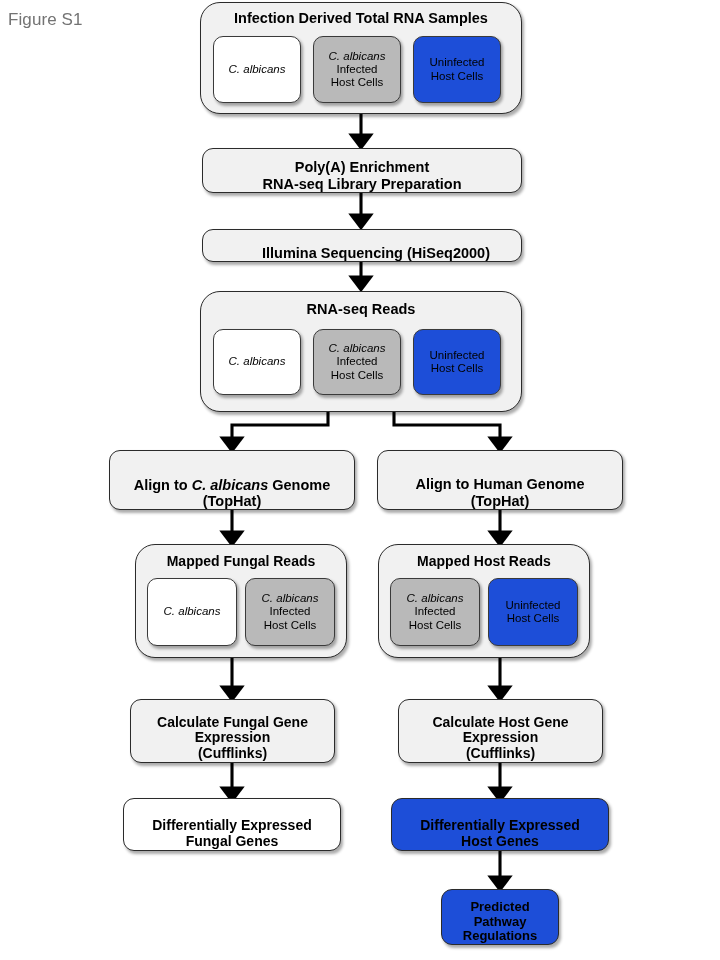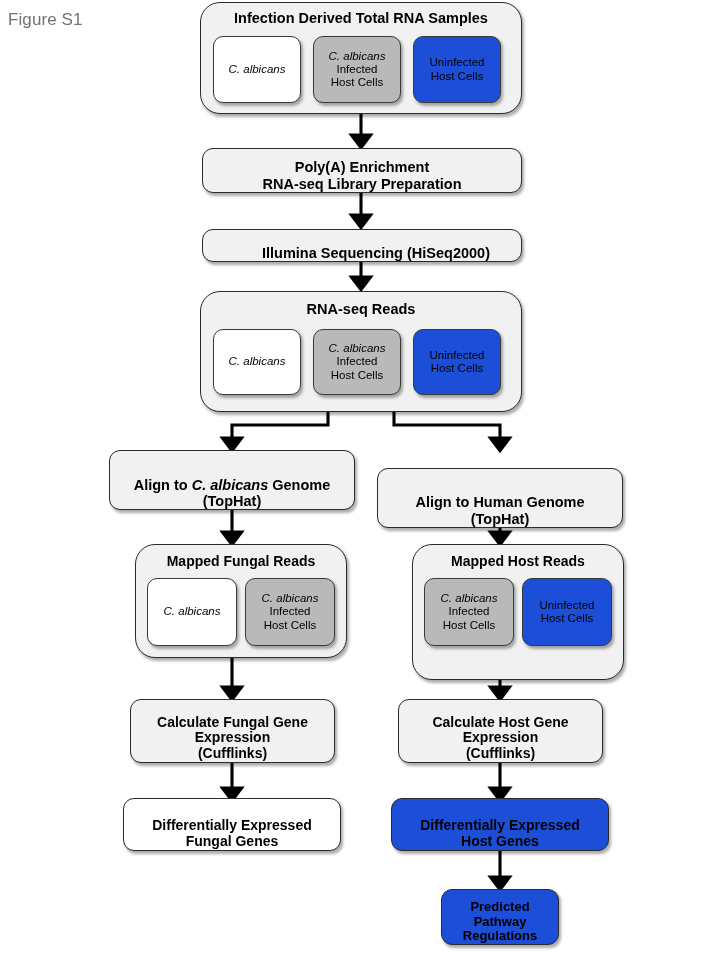--- a/index.html
+++ b/index.html
@@ -186,40 +186,40 @@
       <span class="sp">Uninfected
 Host Cells</span>
     </div>
   </div>
 
   <div class="node fill-light" style="left:109px; top:450px; width:246px; height:60px;">
     <span class="bold" style="font-size:14.5px;"><span>Align to </span><span class="ital">C. albicans</span><span> Genome</span></span>
     <span class="bold" style="font-size:14.5px;">(TopHat)</span>
   </div>
 
-  <div class="node fill-light" style="left:377px; top:468px; width:246px; height:60px;">
+  <div class="node fill-light" style="left:377px; top:450px; width:246px; height:60px;">
     <span class="txt bold" style="font-size:14.5px;">Align to Human Genome
 (TopHat)</span>
   </div>
 
   <div class="group" style="left:127px; top:544px; width:212px; height:114px;margin-left:8px;">
     <div class="group-title" style="top:8px; font-size:14px;">Mapped Fungal Reads</div>
 
     <div class="chip fill-white" style="left:11px; top:33px; width:90px; height:68px; font-size:11.5px;">
       <span class="ital">C. albicans</span>
     </div>
 
     <div class="chip fill-mid" style="left:109px; top:33px; width:90px; height:68px; font-size:11.5px;">
       <span class="ital">C. albicans</span>
       <span class="sp">Infected
 Host Cells</span>
     </div>
   </div>
 
-  <div class="group" style="left:412px; top:544px; width:212px; height:136px;">
+  <div class="group" style="left:378px; top:544px; width:212px; height:114px;">
     <div class="group-title" style="top:8px; font-size:14px;">Mapped Host Reads</div>
 
     <div class="chip fill-mid" style="left:11px; top:33px; width:90px; height:68px; font-size:11.5px;">
       <span class="ital">C. albicans</span>
       <span class="sp">Infected
 Host Cells</span>
     </div>
 
     <div class="chip fill-dark" style="left:109px; top:33px; width:90px; height:68px; font-size:11.5px;">
       <span class="sp">Uninfected

